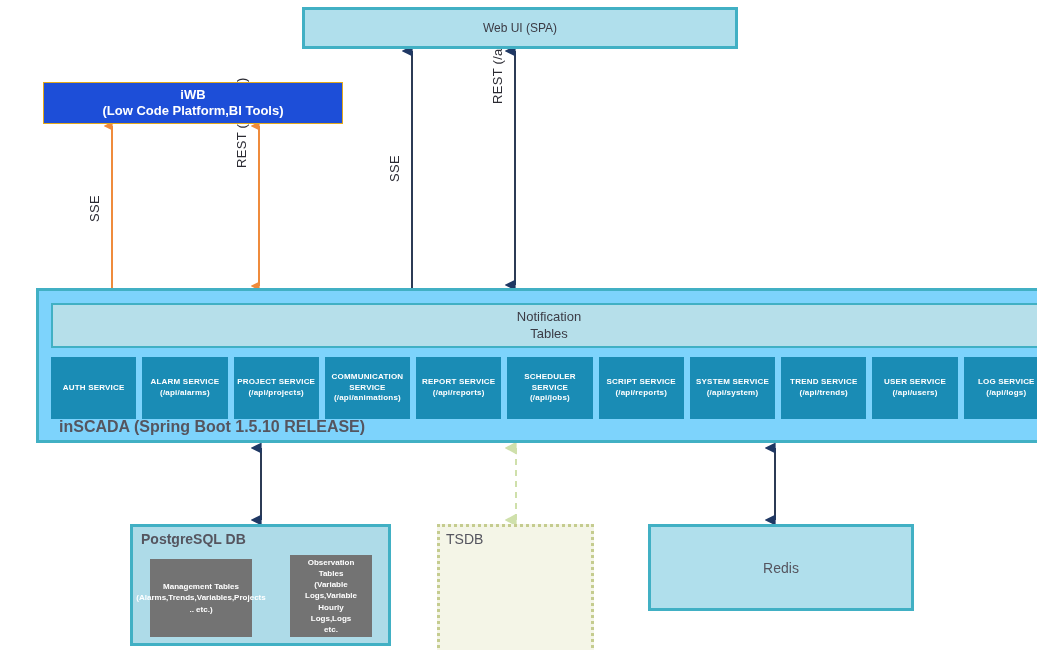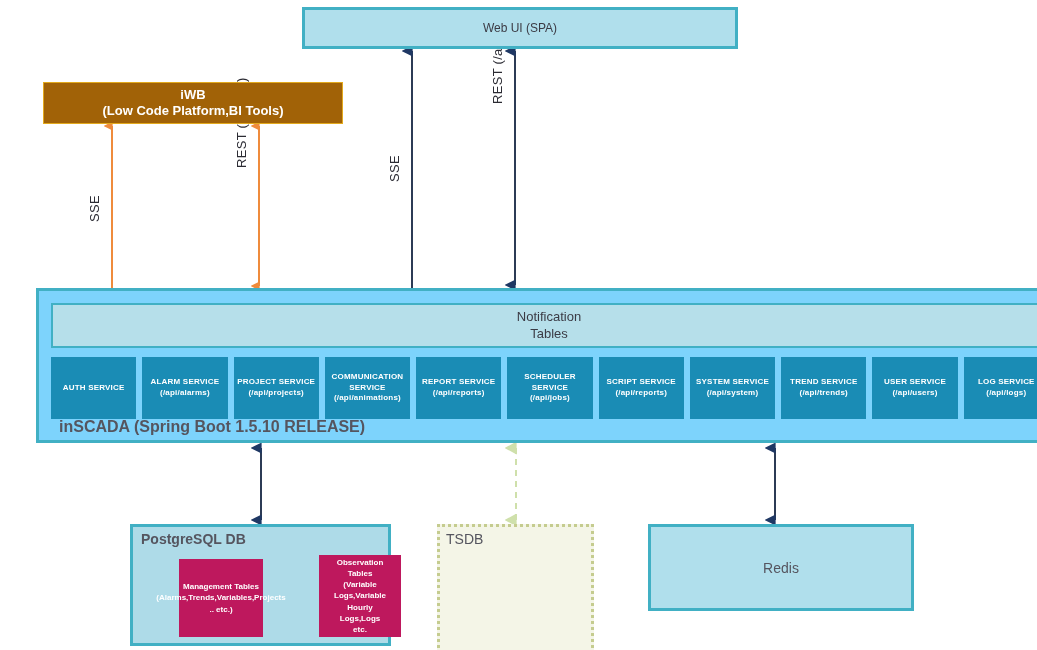--- a/index.html
+++ b/index.html
@@ -32,21 +32,21 @@
     left: 302px; top: 7px; width: 436px; height: 42px;
     background: #b0dfec;
     border: 3px solid #41b0c4;
     color: #3b3b45;
     font-size: 12px;
   }
 
   
   #iwb {
     left: 43px; top: 82px; width: 300px; height: 42px;
-    background: #a16207;
+    background: #1d4ed8;
     border: 1px solid #e3a91c;
     color: #ffffff;
     font-size: 13px;
     font-weight: bold;
     line-height: 1.25;
     flex-direction: column;
   }
 
   
   #inscada-panel {
@@ -108,32 +108,31 @@
     background: #aedbe8;
     border: 3px solid #41b0c4;
     display: block;
   }
   #pg-title {
     position: absolute; left: 8px; top: 4px;
     color: #55555f; font-size: 14px; font-weight: bold;
   }
   .pg-table {
     position: absolute;
-    background: #be185d;
+    background: #737373;
     color: #ffffff;
     font-size: 8px;
     font-weight: bold;
     display: flex; align-items: center; justify-content: center;
     text-align: center;
     line-height: 1.4;
     padding: 16px;
     box-sizing: border-box;
-    margin-left: 29px;
-  }
-  #pg-management { left: 17px; top: 32px; width: 84px; height: 78px; }
+  }
+  #pg-management { left: 17px; top: 32px; width: 102px; height: 78px; }
   #pg-observation { left: 157px; top: 28px; width: 82px; height: 82px; }
 
   #tsdb {
     left: 437px; top: 524px; width: 157px; height: 154px;
     background: #f4f5e7;
     border: 3px dotted #c5cc8f;
     display: block;
   }
   #tsdb-title {
     position: absolute; left: 6px; top: 4px;

